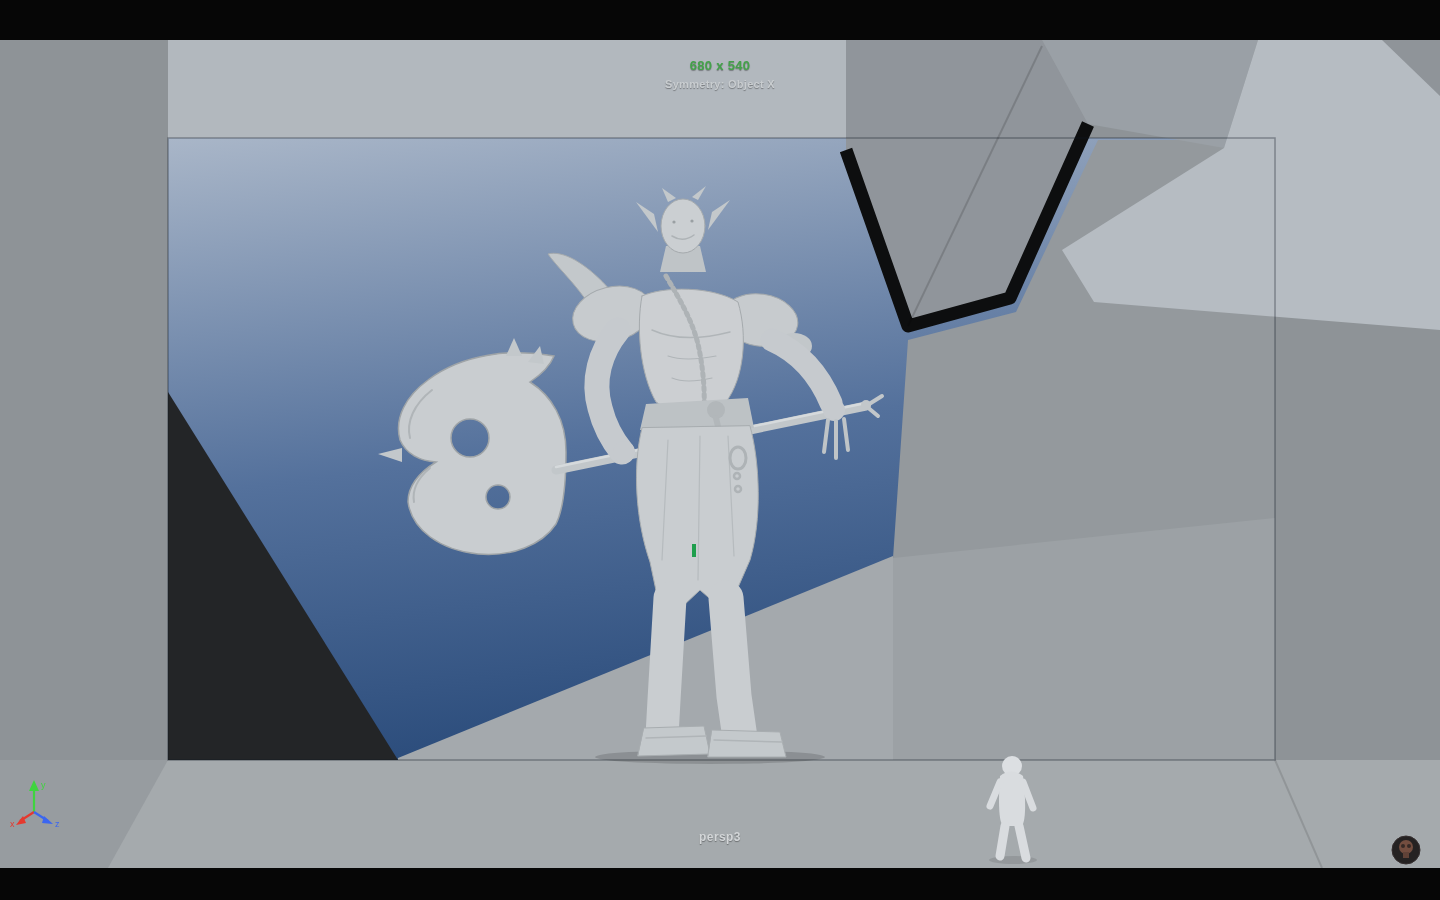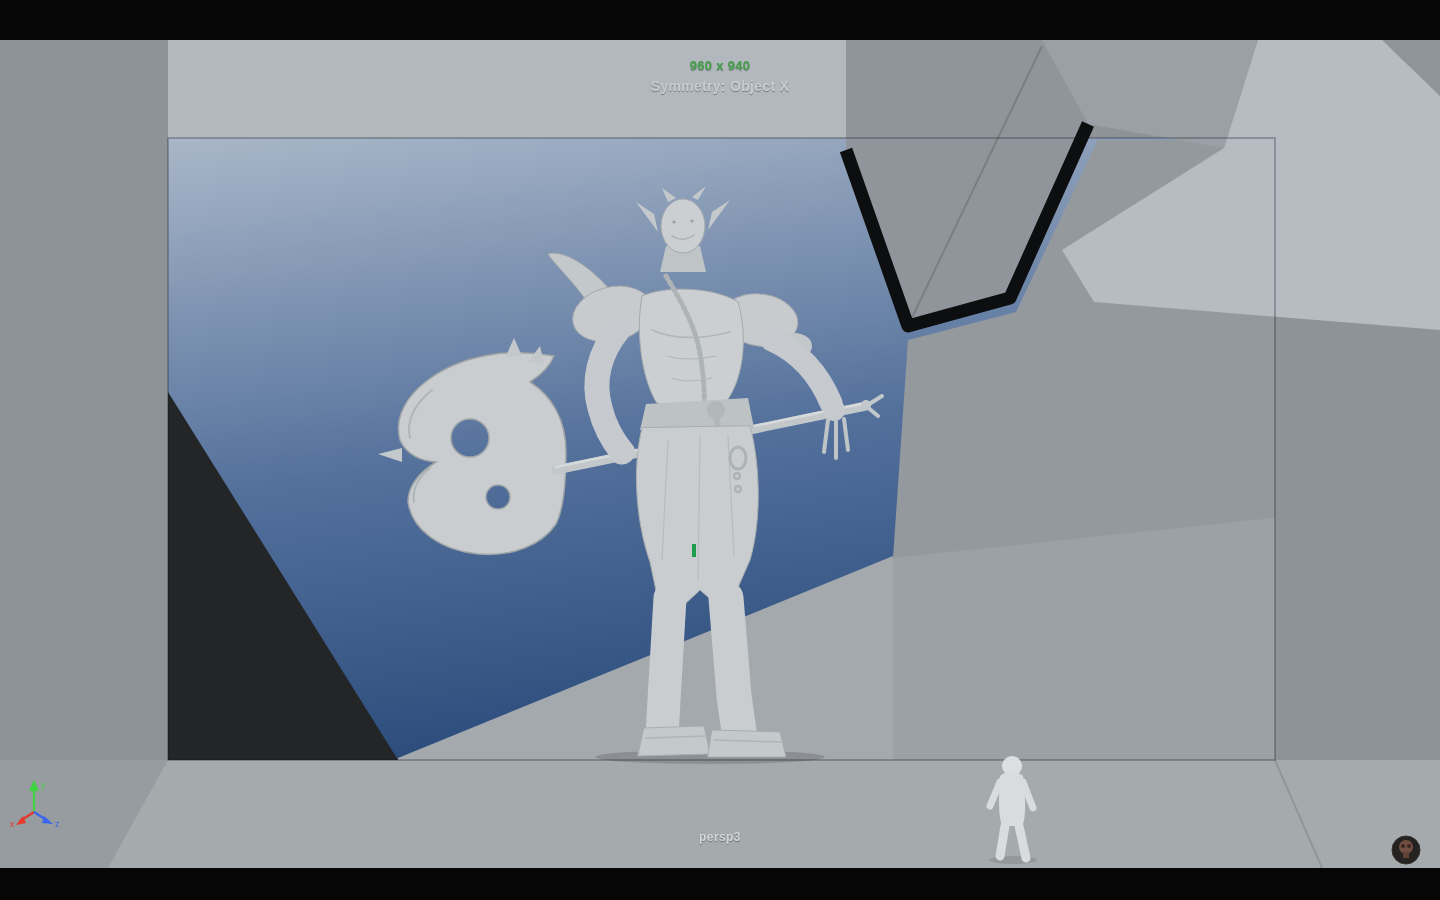--- a/index.html
+++ b/index.html
@@ -6,21 +6,21 @@
   body{width:1440px;height:900px;overflow:hidden;font-family:"Liberation Sans",sans-serif;}
   .stage{position:relative;width:1440px;height:900px;background:#060606;}
   .bar{position:absolute;left:0;width:1440px;background:#060606;}
   .bar.top{top:0;height:40px;}
   .bar.bottom{top:868px;height:32px;}
   .viewport{position:absolute;left:0;top:40px;width:1440px;height:828px;overflow:hidden;}
   svg.scene{position:absolute;left:0;top:0;display:block;}
   .hud{position:absolute;left:0;width:100%;text-align:center;font-weight:bold;pointer-events:none;
        text-shadow:0 1px 1px rgba(0,0,0,0.35);}
   .hud-res{top:18px;font-size:13px;color:#44a24a;letter-spacing:.3px;}
-  .hud-sym{top:38px;font-size:14px;color:#c9cdd0;letter-spacing:.3px;}
+  .hud-sym{top:38px;font-size:11px;color:#c9cdd0;letter-spacing:.3px;}
   .hud-cam{top:790px;font-size:12px;color:#d3d6d8;letter-spacing:.4px;}
   .axis-gizmo{position:absolute;left:10px;top:736px;width:52px;height:52px;}
   .watermark{position:absolute;left:1390px;top:794px;width:32px;height:32px;opacity:.9;cursor:pointer;}
 </style>
 </head>
 <body>
 
 <div class="stage">
 
   <div class="viewport">
@@ -152,21 +152,21 @@
         <ellipse cx="1013" cy="860" rx="24" ry="4" fill="rgba(0,0,0,0.10)"></ellipse>
         <circle cx="1012" cy="766" r="10" fill="#dcdfe2"></circle>
         <path d="M1000,776 C998,804 999,822 1003,826 L1022,826 C1026,820 1026,800 1023,776 C1016,770 1007,770 1000,776 Z" fill="#d9dcdf"></path>
         <path d="M1000,782 L990,806" stroke="#d9dcdf" stroke-width="7" stroke-linecap="round"></path>
         <path d="M1023,782 L1033,808" stroke="#d9dcdf" stroke-width="7" stroke-linecap="round"></path>
         <path d="M1005,826 L1000,856" stroke="#d9dcdf" stroke-width="9" stroke-linecap="round"></path>
         <path d="M1019,826 L1026,858" stroke="#d9dcdf" stroke-width="9" stroke-linecap="round"></path>
       </g>
     </svg>
 
-    <div class="hud hud-res">960 x 940</div>
+    <div class="hud hud-res">680 x 540</div>
     <div class="hud hud-sym">Symmetry: Object X</div>
     <div class="hud hud-cam">persp3</div>
 
     <svg class="axis-gizmo" viewBox="0 0 52 52">
       <line x1="24" y1="36" x2="24" y2="13" stroke="#3fd43f" stroke-width="2.2"></line>
       <polygon points="19,15 29,15 24,4" fill="#3fd43f"></polygon>
       <line x1="24" y1="36" x2="10" y2="45" stroke="#e5392e" stroke-width="2.2"></line>
       <polygon points="13,40 6,49 16,47" fill="#e5392e"></polygon>
       <line x1="24" y1="36" x2="38" y2="45" stroke="#3b66f0" stroke-width="2.2"></line>
       <polygon points="34,40 43,48 32,47" fill="#3b66f0"></polygon>

